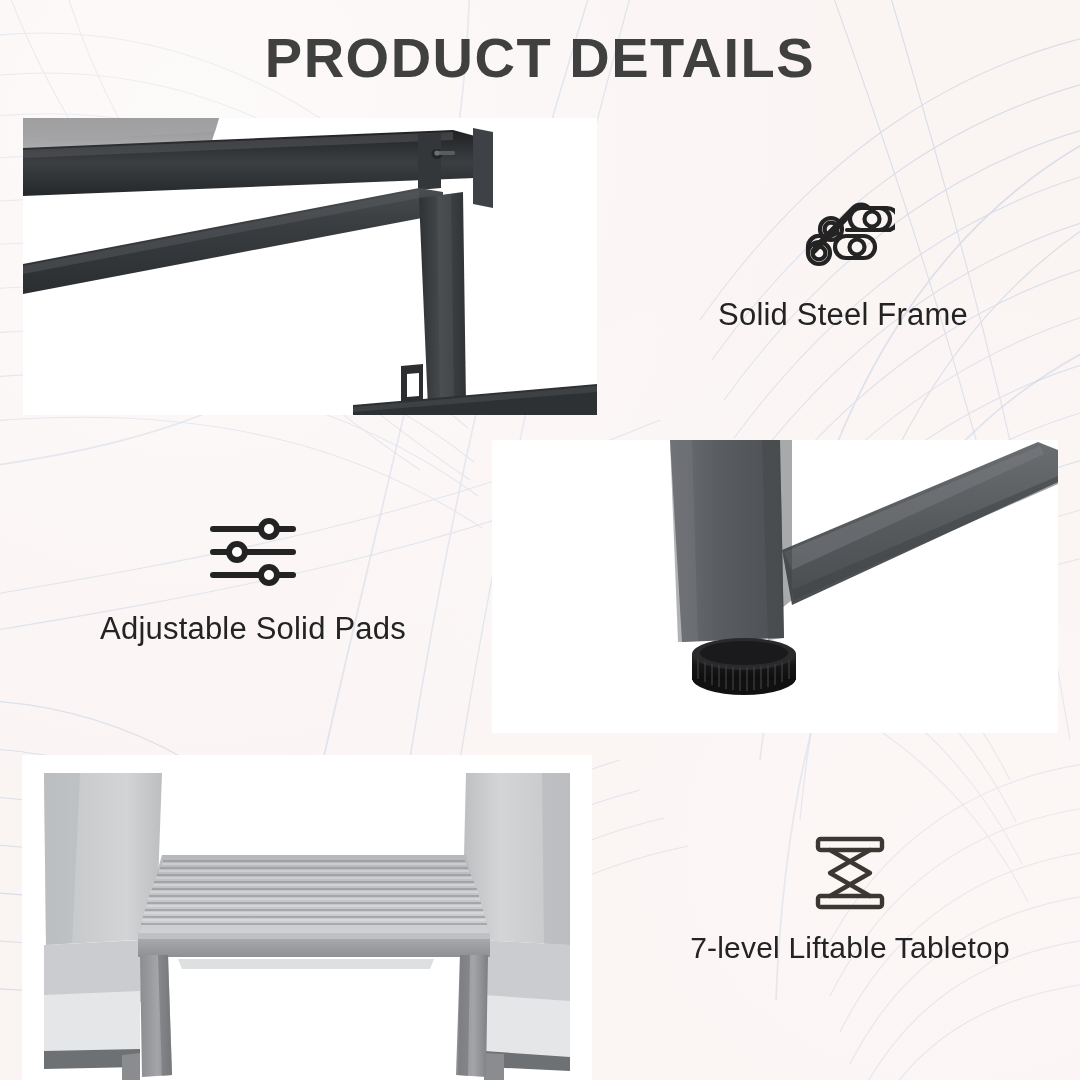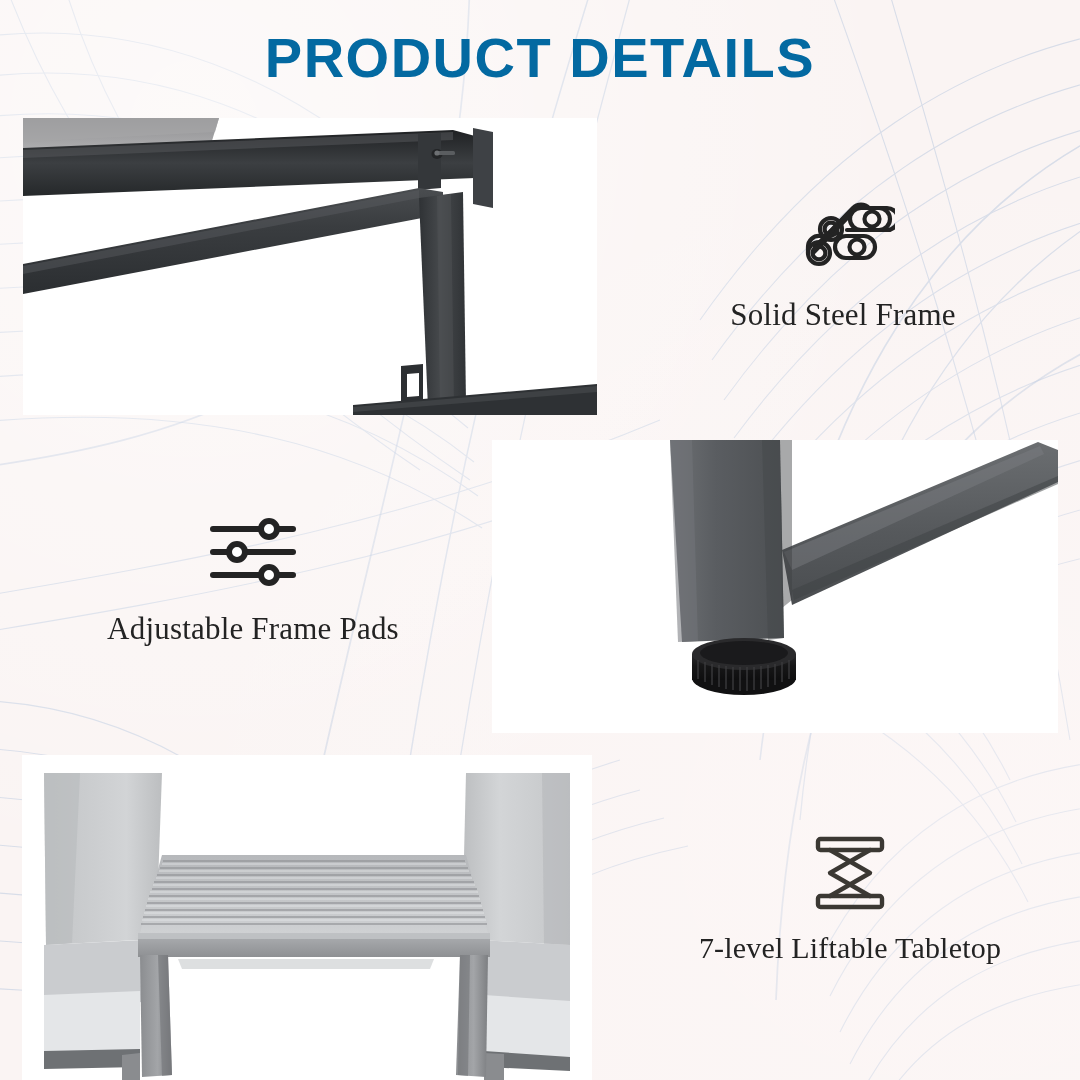--- a/index.html
+++ b/index.html
@@ -30,21 +30,21 @@
   
   #title-bar {
     position:absolute; top:0; left:0; width:1080px; height:116px;
     z-index:6;
     display:flex; align-items:center; justify-content:center;
   }
   #page-title {
     font-size:56px;
     font-weight:bold;
     letter-spacing:1.5px;
-    color:#0369a1;
+    color:#404040;
     line-height:1;
     white-space:nowrap;
   }
 
   
   .photo-panel {
     position:absolute;
     background:#ffffff;
     overflow:hidden;
     z-index:4;
@@ -69,21 +69,20 @@
 
   .feature-icon { height:84px; display:flex; align-items:center; justify-content:center; }
   .feature-label {
     margin-top:18px;
     font-size:31px;
     color:#232323;
     font-weight:normal;
     letter-spacing:.2px;
     white-space:nowrap;
     text-align:center;
-    font-family:Liberation Serif, serif;
   }
   #feature-tabletop .feature-label { font-size:30px; }
   #feature-foot-pads .feature-icon { height:74px; }
   #feature-foot-pads .feature-label { margin-top:22px; }
   #feature-tabletop .feature-icon { height:80px; }
 </style>
 </head>
 <body>
 
 <svg id="bg-pattern" viewBox="0 0 1080 1080" preserveAspectRatio="none" aria-hidden="true">
@@ -399,21 +398,21 @@
 
         <line x1="6" y1="57" x2="86" y2="57"></line>
       </g>
       <g fill="#ffffff" stroke="#232323" stroke-width="6">
         <circle cx="62" cy="11" r="8"></circle>
         <circle cx="30" cy="34" r="8"></circle>
         <circle cx="62" cy="57" r="8"></circle>
       </g>
     </svg>
   </div>
-  <div class="feature-label">Adjustable Frame Pads</div>
+  <div class="feature-label">Adjustable Solid Pads</div>
 </div>
 
 <div class="feature" id="feature-tabletop">
   <div class="feature-icon">
     <svg width="84" height="76" viewBox="0 0 84 76" aria-hidden="true">
       <g fill="none" stroke="#3b3833" stroke-width="4.4" stroke-linejoin="round" stroke-linecap="round">
 
         <rect x="10" y="4" width="64" height="11" rx="2.5"></rect>
 
         <rect x="10" y="61" width="64" height="11" rx="2.5"></rect>

